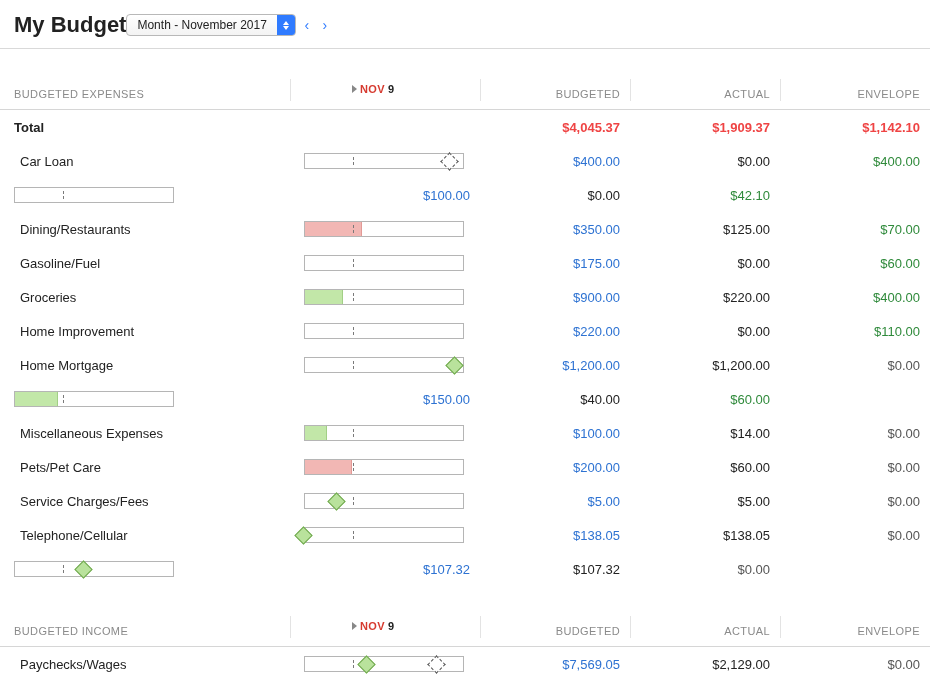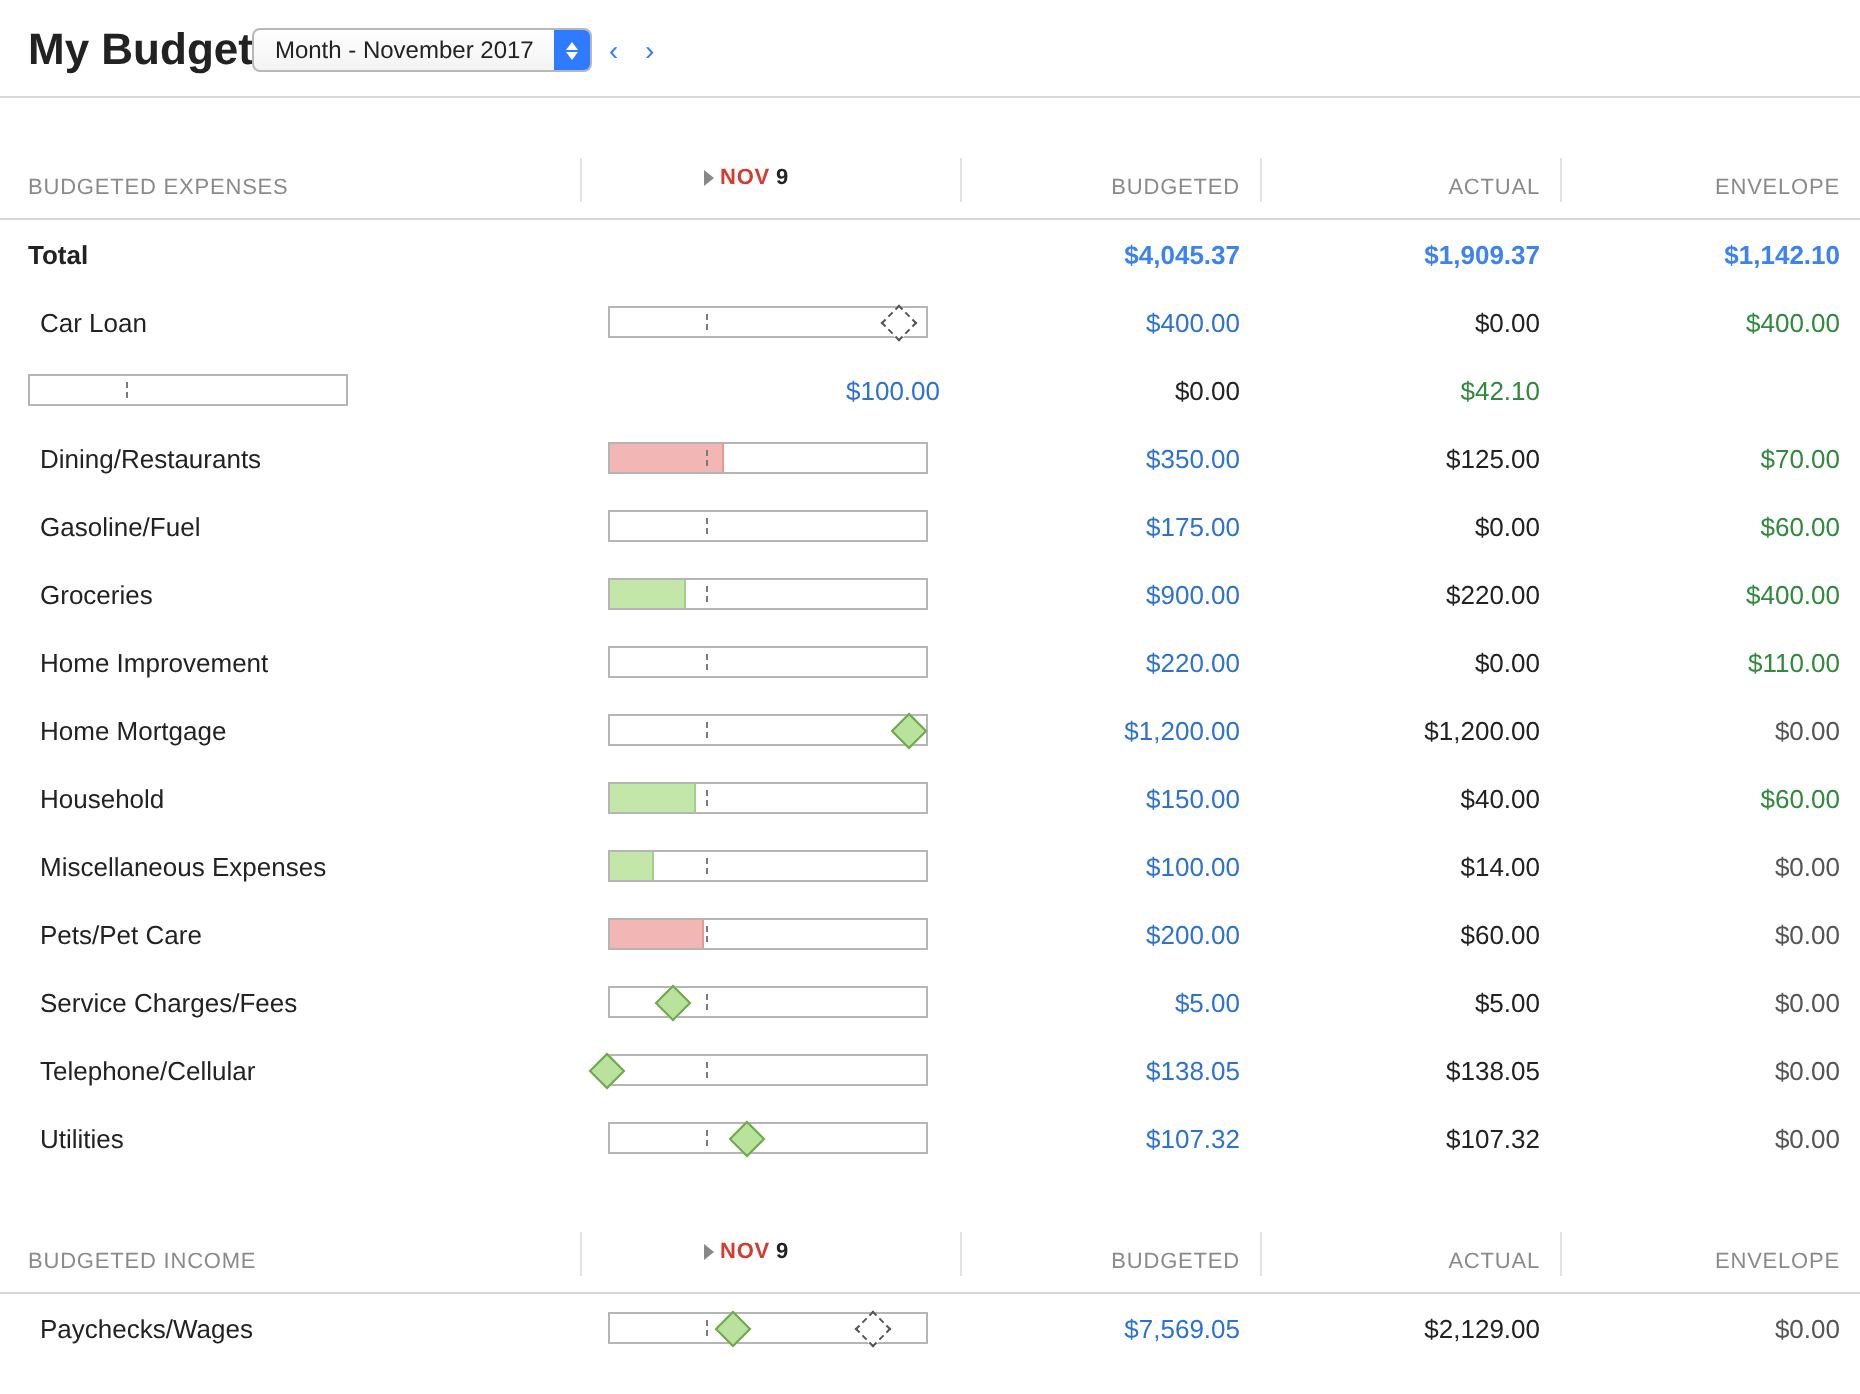--- a/index.html
+++ b/index.html
@@ -107,21 +107,21 @@
 
   .row {
     display: grid;
     grid-template-columns: 290px 190px 150px 150px 150px;
     align-items: center;
     min-height: 34px;
     padding-left: 14px;
     position: relative;
   }
   .row-total { font-weight: 700; font-size: 14px; }
-  .row-total .amount { color: #3b82f6; font-weight:700; }
+  .row-total .amount { color: #ef4444; font-weight:700; }
   .cat-name { padding-left: 6px; font-size: 13px; }
   .row-total .cat-name { padding-left: 0; }
   .amount { text-align: right; padding-right: 24px; font-size: 13px; }
   .budgeted-amt { color: #2d72d2; }
   .envelope-pos { color: #2f8a3b; }
   .envelope-zero { color: #555; }
 
   .bar-cell {
     position: relative;
     height: 34px;
@@ -300,21 +300,20 @@
             <div class="today-line"></div>
             <div class="diamond diamond-solid" style="left: 143px;"></div>
           </div>
         </div>
       </div>
       <div class="amount budgeted-amt">$1,200.00</div>
       <div class="amount">$1,200.00</div>
       <div class="amount envelope-zero">$0.00</div>
     </div>
     <div class="row">
-      <div class="cat-name">Household</div>
       <div class="bar-cell">
         <div class="bar-container">
           <div class="bar">
             <div class="bar-fill fill-green" style="width: 27%;"></div>
             <div class="today-line"></div>
           </div>
         </div>
       </div>
       <div class="amount budgeted-amt">$150.00</div>
       <div class="amount">$40.00</div>
@@ -370,21 +369,20 @@
             <div class="today-line"></div>
             <div class="diamond diamond-solid" style="left: -8px;"></div>
           </div>
         </div>
       </div>
       <div class="amount budgeted-amt">$138.05</div>
       <div class="amount">$138.05</div>
       <div class="amount envelope-zero">$0.00</div>
     </div>
     <div class="row">
-      <div class="cat-name">Utilities</div>
       <div class="bar-cell">
         <div class="bar-container">
           <div class="bar">
             <div class="today-line"></div>
             <div class="diamond diamond-solid" style="left: 62px;"></div>
           </div>
         </div>
       </div>
       <div class="amount budgeted-amt">$107.32</div>
       <div class="amount">$107.32</div>

